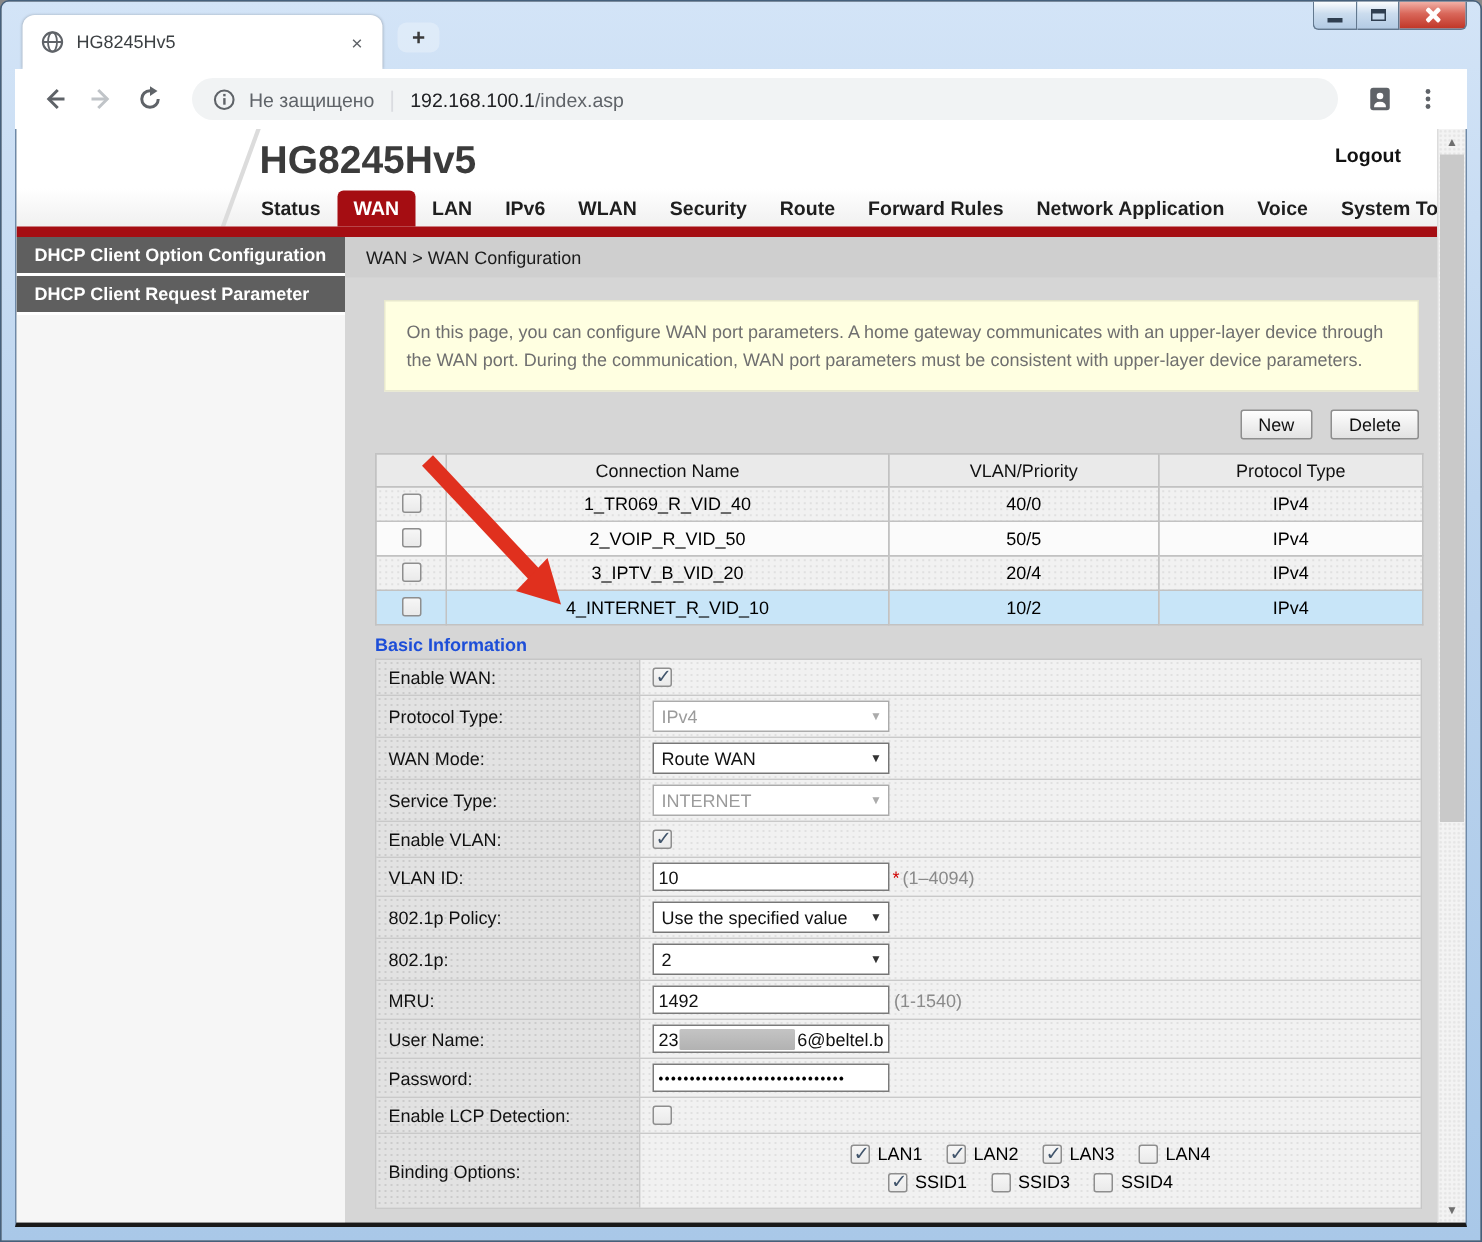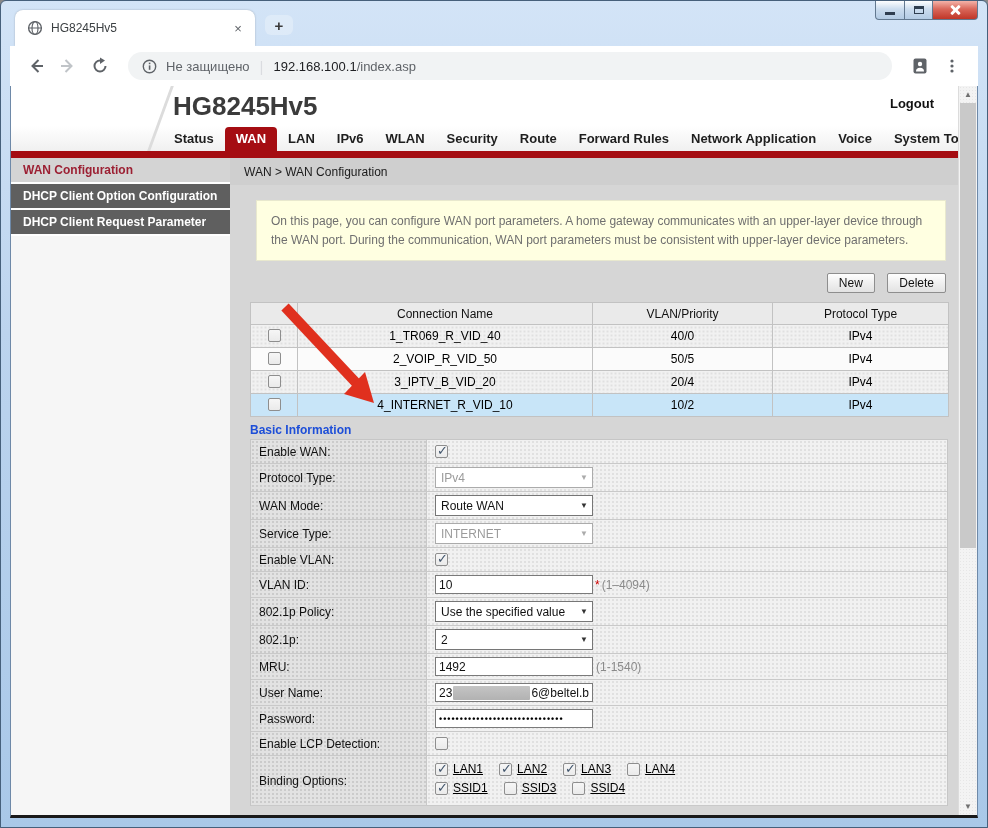--- a/index.html
+++ b/index.html
@@ -98,21 +98,21 @@
     background:linear-gradient(#FDFDFD,#E8E8E8); position:relative; vertical-align:-2px; cursor:pointer; }
   .radio.selected::after{ content:""; position:absolute; left:3px; top:3px; width:4px; height:4px; border-radius:50%; background:#5E6E80; }
 
   .sechead{ margin:6px 0 2px 20px; font-size:12px; font-weight:bold; color:#1d4ed8; }
 
   .form{ margin:0 12px 0 20px; width:698px; border:1px solid #C6C6C6; border-bottom:none; font-size:12px; }
   .frow{ display:flex; align-items:stretch; border-bottom:1px solid #C9C9C9; min-height:24px; }
   .flabel{ width:176px; flex:0 0 176px; display:flex; align-items:center; padding-left:8px;
     border-right:1px solid #C9C9C9; color:#111; }
   .fctrl{ flex:1; display:flex; align-items:center; gap:6px; padding:3px 8px; }
-  .fctrl.col{ flex-direction:column; align-items:flex-start; gap:5px; padding:6px 8px;text-decoration:underline; }
+  .fctrl.col{ flex-direction:column; align-items:center; gap:5px; padding:6px 8px; }
   .optline{ display:flex; align-items:center; gap:5px; }
   .optline .gap{ width:6px; }
 
   .select{ width:158px; height:21px; border:1px solid #767676; background:#FFF; color:#111;
     display:flex; align-items:center; padding:0 16px 0 5px; position:relative; cursor:pointer; }
   .select .caret{ position:absolute; right:4px; top:5px; font-size:8px; color:#333; }
   .select.disabled{ border-color:#ABABAB; color:#9B9B9B; cursor:default; }
   .select.disabled .caret{ color:#ABABAB; }
 
   .tinput{ width:158px; height:19px; border:1px solid #7A7A7A; background:#FFF; color:#111;
@@ -233,21 +233,20 @@
           <span class="item">Forward Rules</span>
           <span class="item">Network Application</span>
           <span class="item">Voice</span>
           <span class="item">System Tools</span>
         </div>
         <div class="redbar"></div>
       </div>
 
       <div class="main">
         <aside class="sidebar">
-          <div class="snav active">WAN Configuration</div>
           <div class="snav idle">DHCP Client Option Configuration</div>
           <div class="snav idle">DHCP Client Request Parameter</div>
         </aside>
 
         <div class="content">
           <div class="breadcrumb">WAN &gt; WAN Configuration</div>
 
           <div class="infobox">On this page, you can configure WAN port parameters. A home gateway communicates with an upper-layer device through the WAN port. During the communication, WAN port parameters must be consistent with upper-layer device parameters.</div>
 
           <div class="btnrow">

